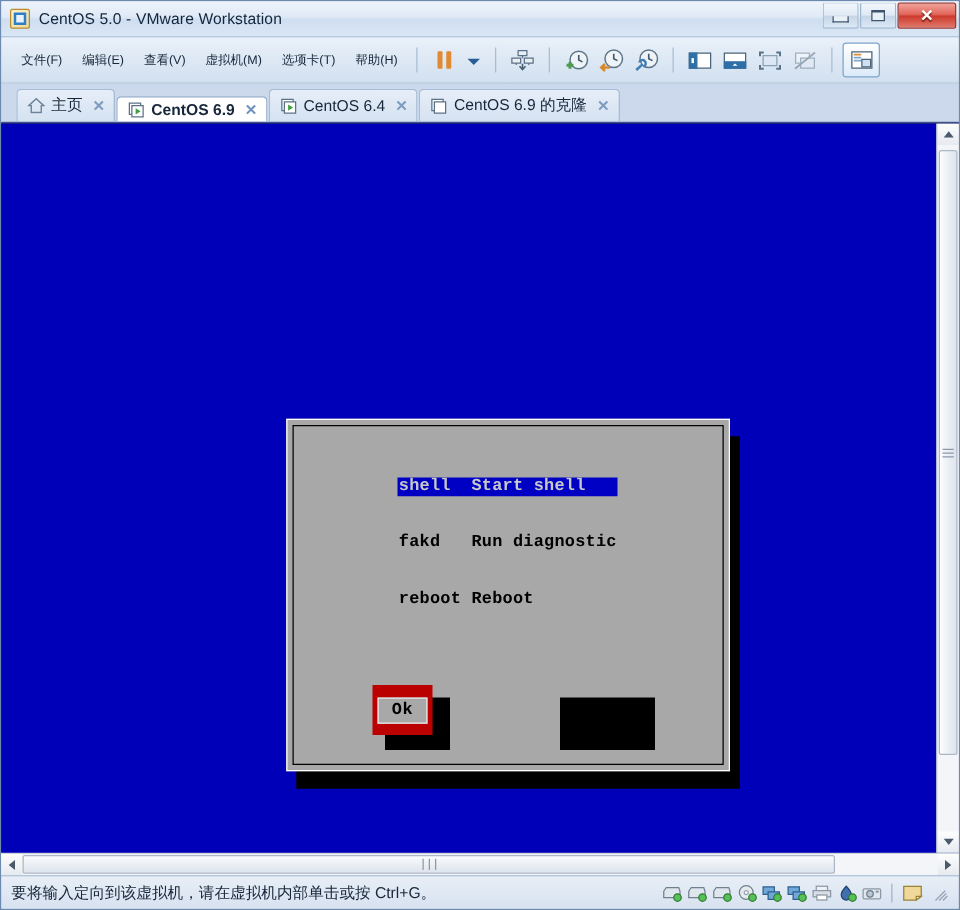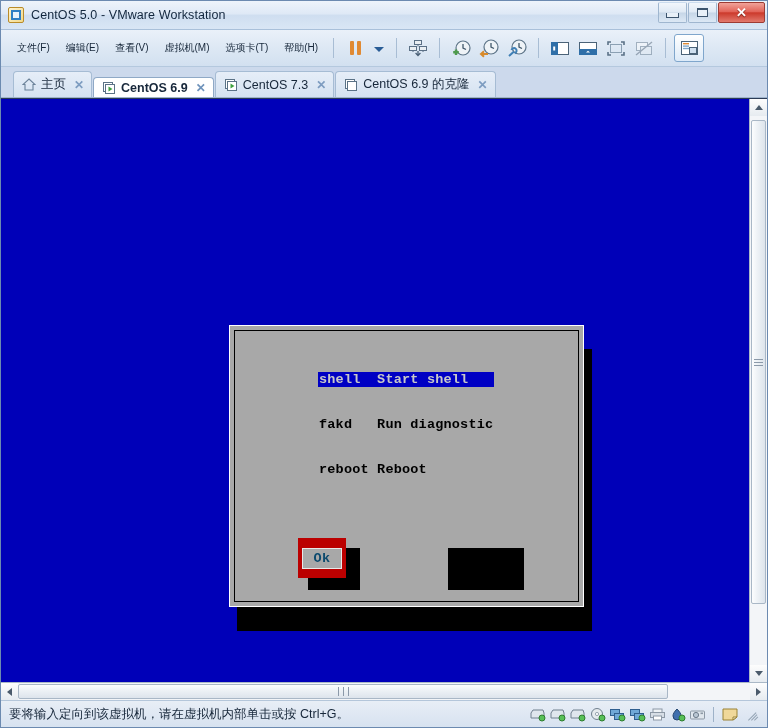--- a/index.html
+++ b/index.html
@@ -302,21 +302,21 @@
     position:absolute; background:#93a3b4; height:1px; transform-origin: 0 0;
   }
 
   
   .tui-shadow {
     position: absolute;
     background: #000000;
   }
   .tui-dialog {
     position: absolute;
-    left: 228px; top: 226px;
+    left: 228px; top: 236px;
     width: 355px; height: 282px;
     background: #a8a8a8;
     box-sizing: border-box;
     border: 1px solid #ffffff;
     padding: 16px;
   }
   .tui-inner {
     position:absolute;
     left: 4px; top: 4px; right: 4px; bottom: 4px;
     border: 1px solid #000000;
@@ -354,21 +354,21 @@
     letter-spacing: .4px;
   }
   .tui-btn .btn-face {
     border: 1px solid #d8d8d8;
     padding: 2px 10px;
     display:flex;align-items:center;justify-content:center;
     box-sizing:border-box;
   }
   .tui-btn.focused .btn-face {
     background: #a8a8a8;
-    color: #0c4a6e;
+    color: #000000;
     border: 1px solid #e8e8e8;
   }
   .tui-btn.normal .btn-face { color: #c8c8c8; }
   .tui-btn-shadow { position:absolute; background:#000000; }
 </style>
 </head>
 <body>
 
 <div class="window">
 
@@ -505,21 +505,21 @@
       <span>CentOS 6.9</span>
       <span class="tabclose">✕</span>
     </div>
 
     <div class="tab">
       <svg class="ic-vm" viewBox="0 0 14 14">
         <rect x="1.5" y="1.5" width="9" height="9" fill="#ffffff" stroke="#5b7286"></rect>
         <rect x="3.5" y="3.5" width="9" height="9" fill="#ffffff" stroke="#5b7286"></rect>
         <path d="M6.5 5.5 L10.5 8 L6.5 10.5 Z" fill="#3fa03f"></path>
       </svg>
-      <span>CentOS 7.3</span>
+      <span>CentOS 6.4</span>
       <span class="tabclose">✕</span>
     </div>
 
     <div class="tab">
       <svg class="ic-vm" viewBox="0 0 14 14">
         <rect x="1.5" y="1.5" width="9" height="9" fill="#ffffff" stroke="#5b7286"></rect>
         <rect x="3.5" y="3.5" width="9" height="9" fill="#ffffff" stroke="#5b7286"></rect>
       </svg>
       <span>CentOS 6.9 的克隆</span>
       <span class="tabclose">✕</span>

